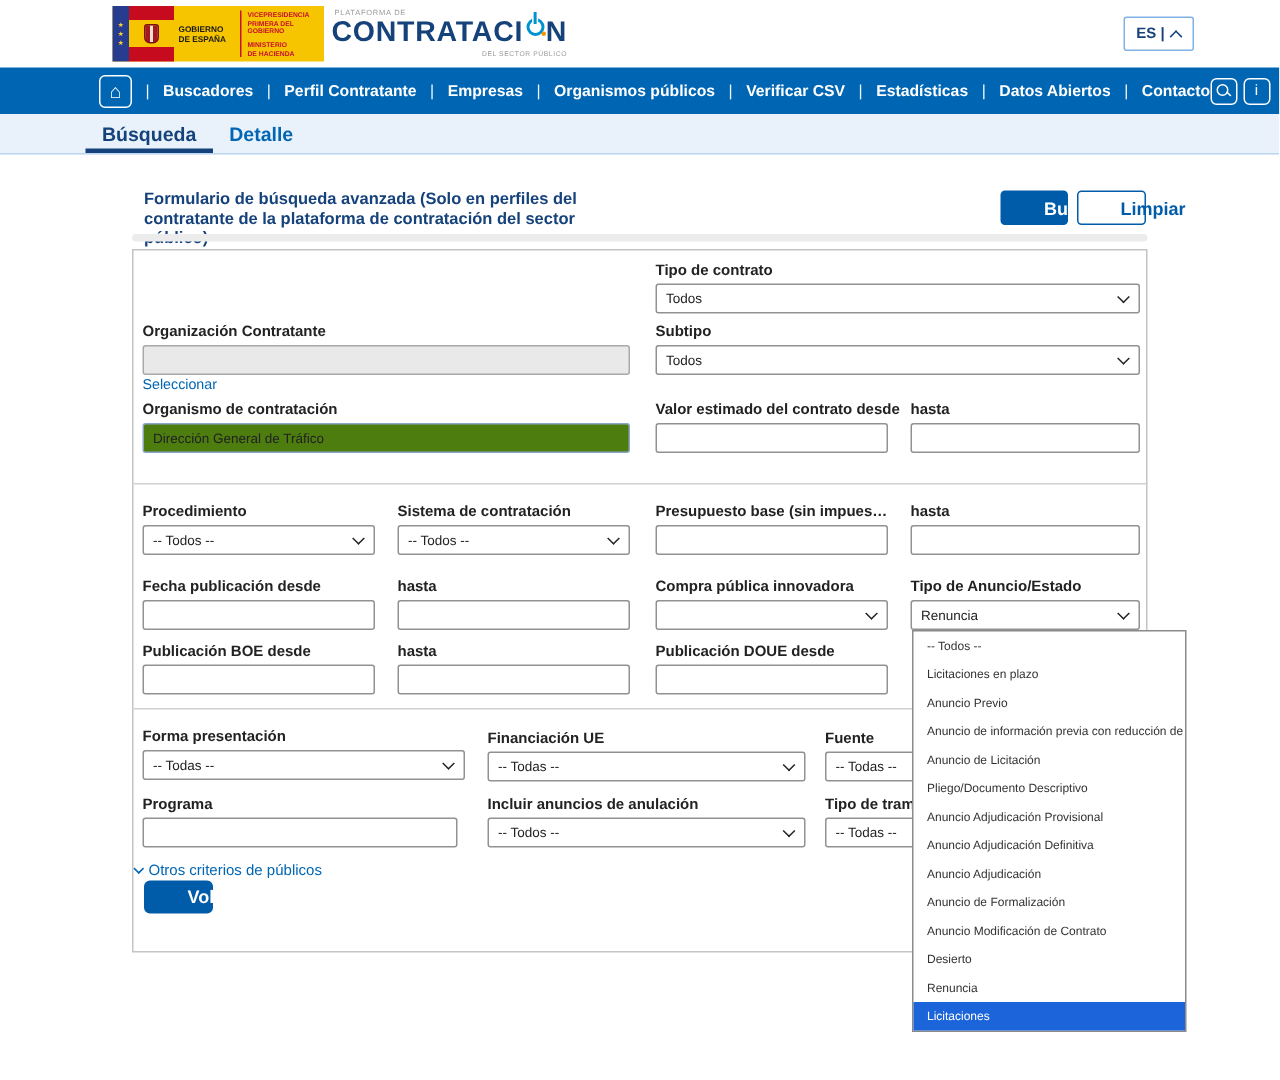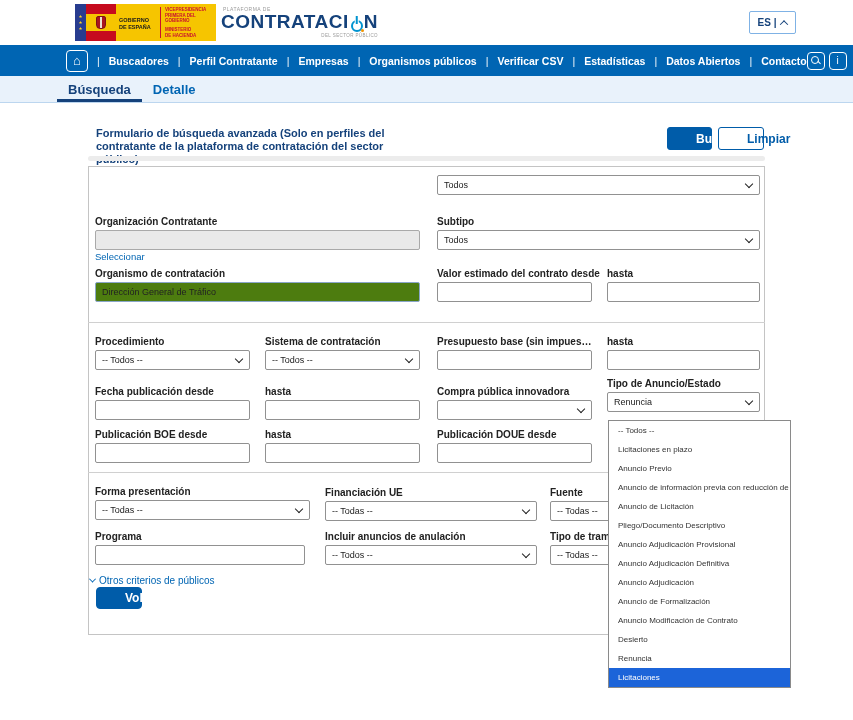--- a/index.html
+++ b/index.html
@@ -13,21 +13,21 @@
   .eu-strip { width:11px; background:#283c8f; display:flex; align-items:center; justify-content:center; }
   .eu-strip::before { content:"★\A★\A★"; white-space:pre; font-size:4.5px; line-height:6px; color:#f8d12e; text-align:center; }
   .flag { width:30px; position:relative; background:linear-gradient(180deg,#c60b1e 0 26%,#f6c500 26% 74%,#c60b1e 74% 100%); display:flex; align-items:center; justify-content:center; }
   .coa { width:10px; height:13px; border-radius:2px 2px 4px 4px; background:linear-gradient(90deg,#a8161f 0 34%,#e8e2d2 34% 66%,#a8161f 66% 100%); border:0.5px solid #7c1216; }
   .gob-text { width:44px; padding:2px 0 0 3px; font-size:5.5px; font-weight:bold; color:#1a1a1a; white-space:pre-line; line-height:7px; display:flex; align-items:center; }
   .red-divider { width:1px; background:#c8102e; margin:3px 0; }
   .red-texts { flex:1; padding:3px 0 0 4px; display:flex; flex-direction:column; justify-content:space-between; padding-bottom:3px; }
   .red-texts div { font-size:4.5px; font-weight:bold; color:#c8102e; white-space:pre-line; line-height:5.5px; }
   .brand { position:absolute; left:221px; top:6px; }
   .brand-top { font-size:5px; color:#9a9a9a; letter-spacing:.5px; margin-left:2px; }
-  .brand-main { font-size:19px; font-weight:bold; color:#15427b; letter-spacing:.5px; line-height:20px; display:flex; align-items:flex-end; }
+  .brand-main { font-size:19px; font-weight:bold; color:#15427b; letter-spacing:.5px; line-height:20px; display:flex; align-items:flex-start; }
   .power-o { display:inline-block; width:12px; height:12px; border:2.5px solid #0093d0; border-radius:50%; position:relative; margin:0 1px 0 2px; }
   .power-o::after { content:""; position:absolute; left:50%; top:-6px; transform:translateX(-50%); width:2.5px; height:8px; background:#0093d0; box-shadow:0 0 0 1px #fff; }
   .power-o::before { content:""; position:absolute; right:-3px; bottom:-2px; width:3px; height:3px; border-radius:50%; background:#f29400; }
   .brand-bottom { font-size:4.5px; color:#9a9a9a; text-align:right; letter-spacing:.4px; margin-top:1px; }
   .lang-btn { position:absolute; left:749px; top:11px; width:47px; height:23px; background:#fff; border:1px solid #7fb2e5; border-radius:2px; display:flex; align-items:center; justify-content:center; gap:5px; font-family:inherit; font-size:10px; font-weight:bold; color:#15427b; cursor:pointer; }
   .chev-up { width:6px; height:6px; border-left:1.5px solid #15427b; border-top:1.5px solid #15427b; transform:rotate(45deg) translate(1px,1px); }
 
   
   .navbar { position:absolute; left:0; top:45px; width:853px; height:31px; background:#0065b3; display:flex; align-items:center; padding-left:66px; }
   .home-btn { width:22px; height:22px; border:1.5px solid #fff; border-radius:4px; display:flex; align-items:center; justify-content:center; color:#fff; font-size:13px; cursor:pointer; flex:0 0 auto; }
@@ -141,20 +141,21 @@
   <div class="form-title">Formulario de búsqueda avanzada (Solo en perfiles del contratante de la plataforma de contratación del sector público)</div>
   <button class="btn btn-buscar">Buscar</button>
   <button class="btn btn-limpiar">Limpiar</button>
   <div class="head-strip"></div>
 
   <div class="form-box"></div>
   <div class="divider" style="top:322px;"></div>
   <div class="divider" style="top:472px;"></div>
 
   <div class="field" style="left:437px; top:175px; width:323px;">
+    <label>Tipo de contrato</label>
     <div class="input select"><span>Todos</span><span class="chev"></span></div>
   </div>
 
   <div class="field" style="left:95px; top:216px; width:325px;">
     <label>Organización Contratante</label>
     <div class="input disabled"></div>
   </div>
   <div class="field" style="left:437px; top:216px; width:323px;">
     <label>Subtipo</label>
     <div class="input select"><span>Todos</span><span class="chev"></span></div>
@@ -196,21 +197,21 @@
     <div class="input date"></div>
   </div>
   <div class="field" style="left:265px; top:386px; width:155px;">
     <label>hasta</label>
     <div class="input date"></div>
   </div>
   <div class="field" style="left:437px; top:386px; width:155px;">
     <label>Compra pública innovadora</label>
     <div class="input select"><span></span><span class="chev"></span></div>
   </div>
-  <div class="field" style="left:607px; top:378px; width:153px;">
+  <div class="field" style="left:607px; top:386px; width:153px;">
     <label>Tipo de Anuncio/Estado</label>
     <div class="input select"><span>Renuncia</span><span class="chev"></span></div>
   </div>
 
   <div class="field" style="left:95px; top:429px; width:155px;">
     <label>Publicación BOE desde</label>
     <div class="input date"></div>
   </div>
   <div class="field" style="left:265px; top:429px; width:155px;">
     <label>hasta</label>

